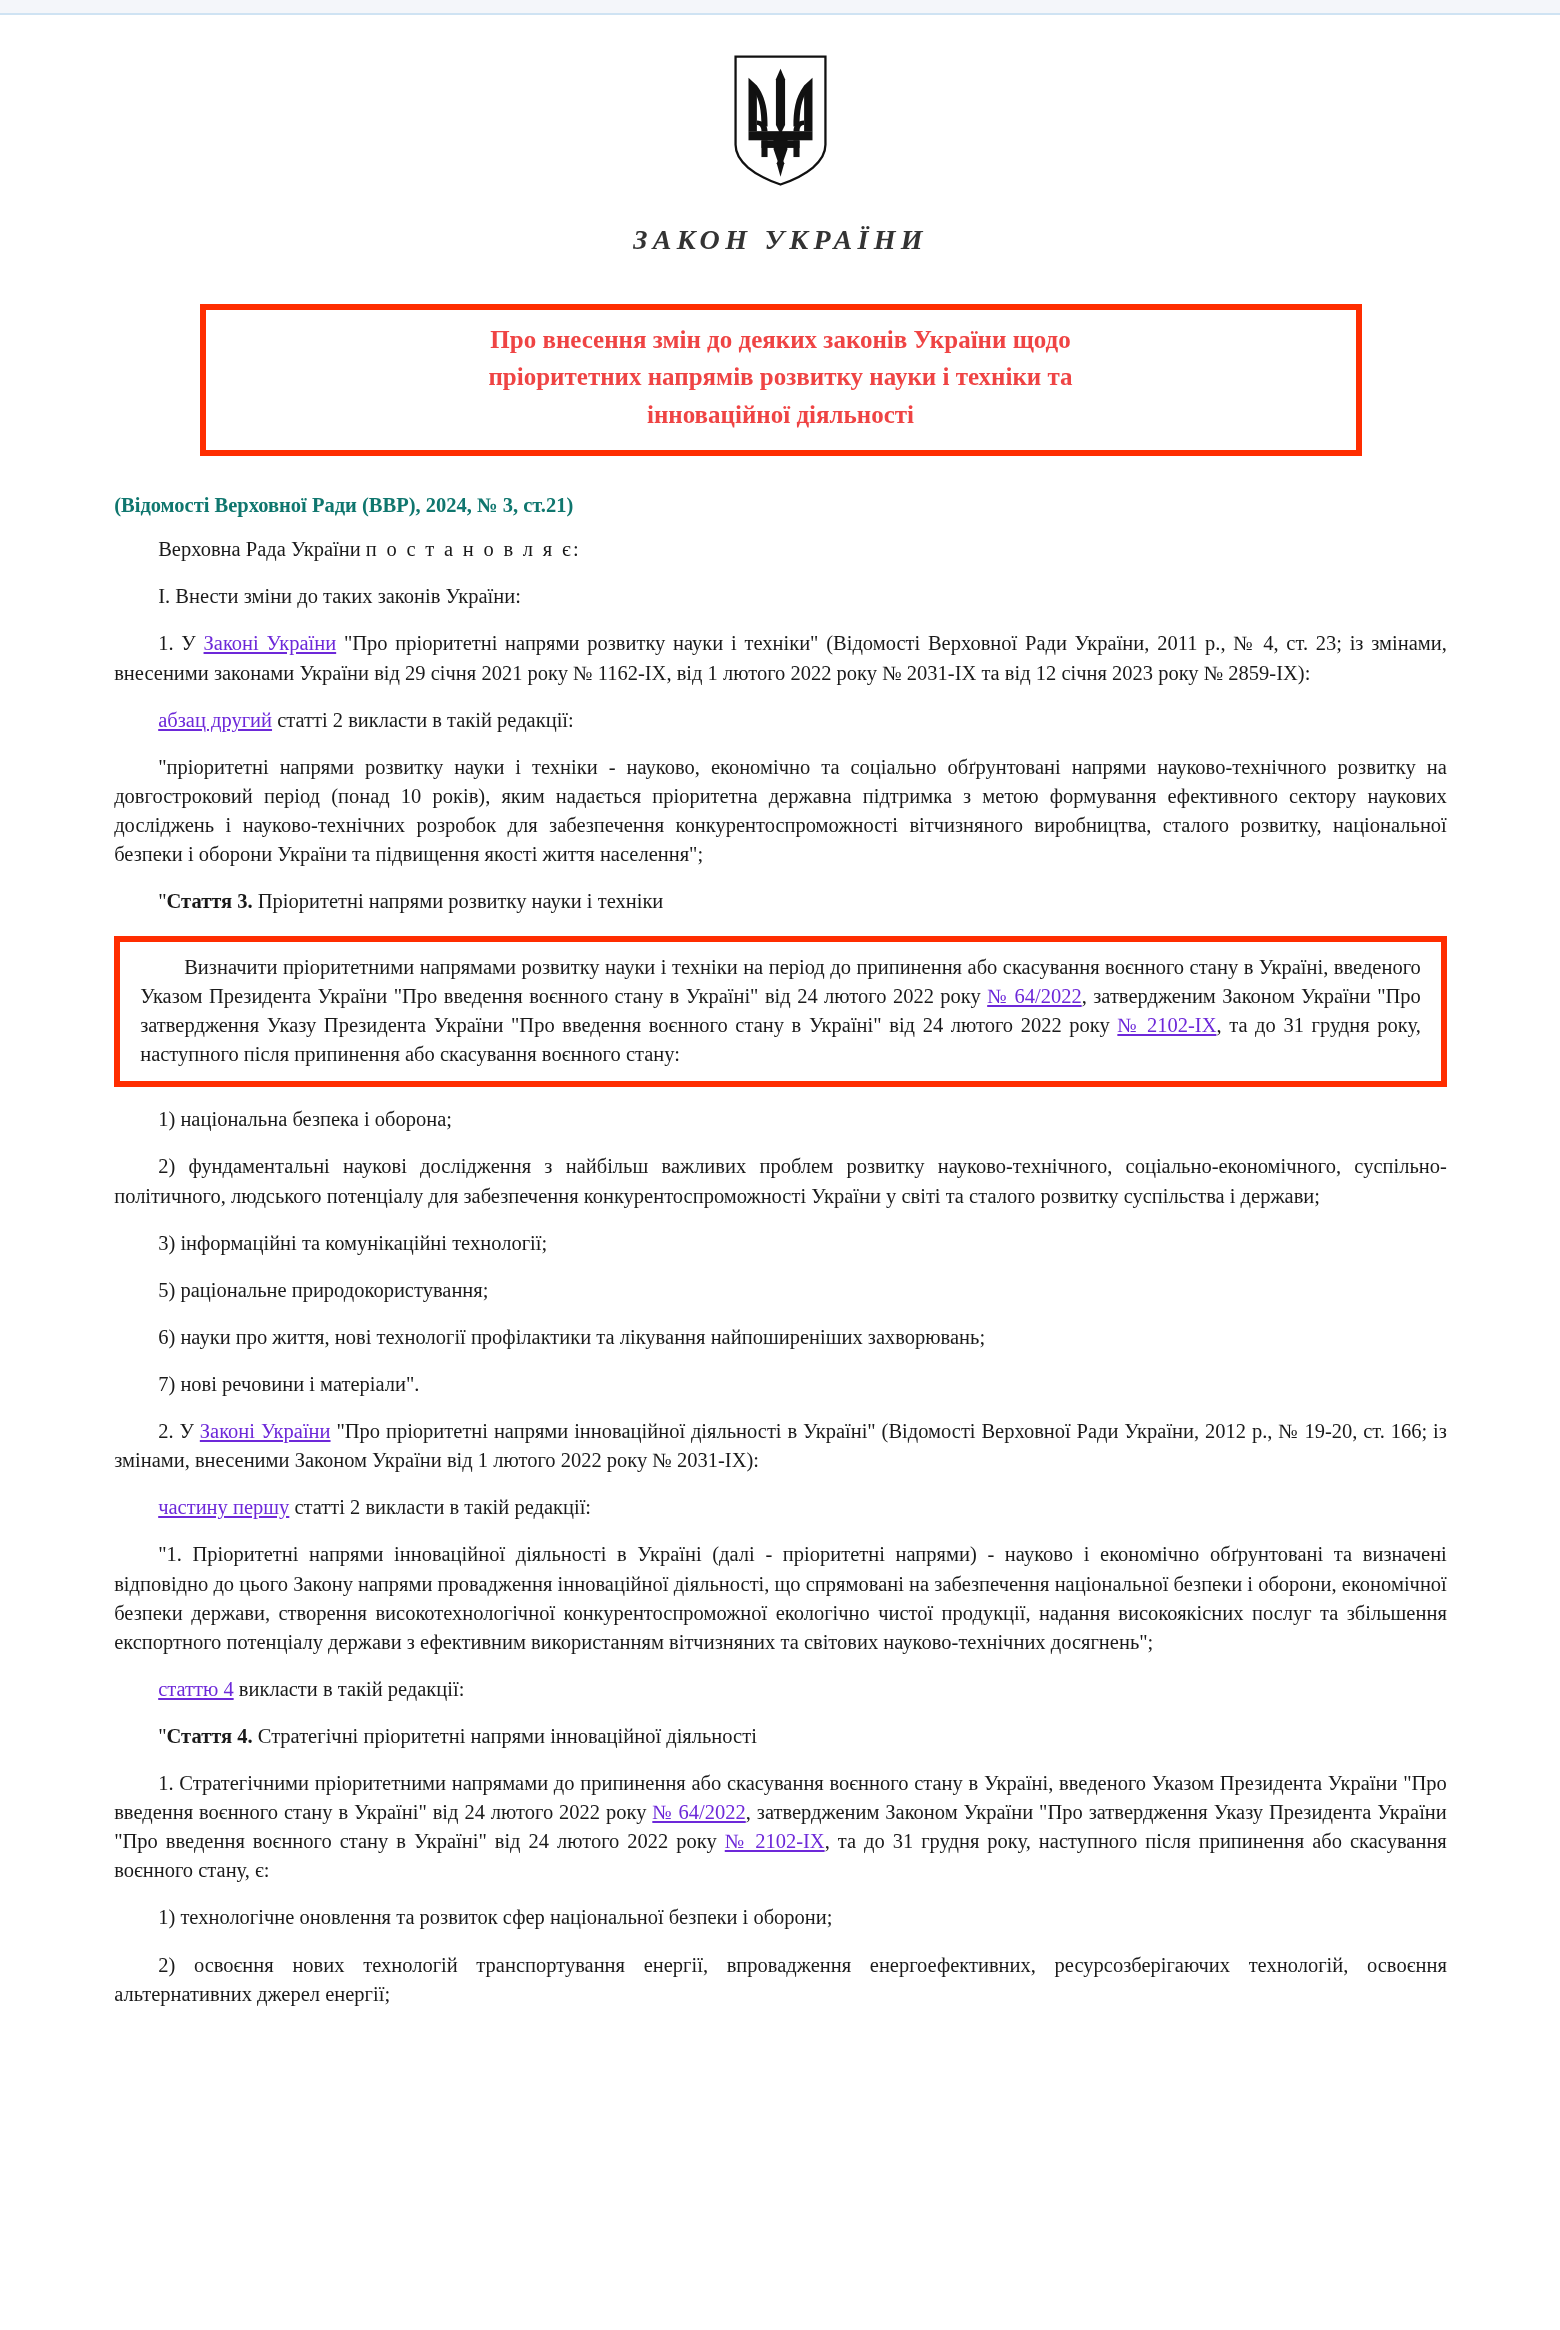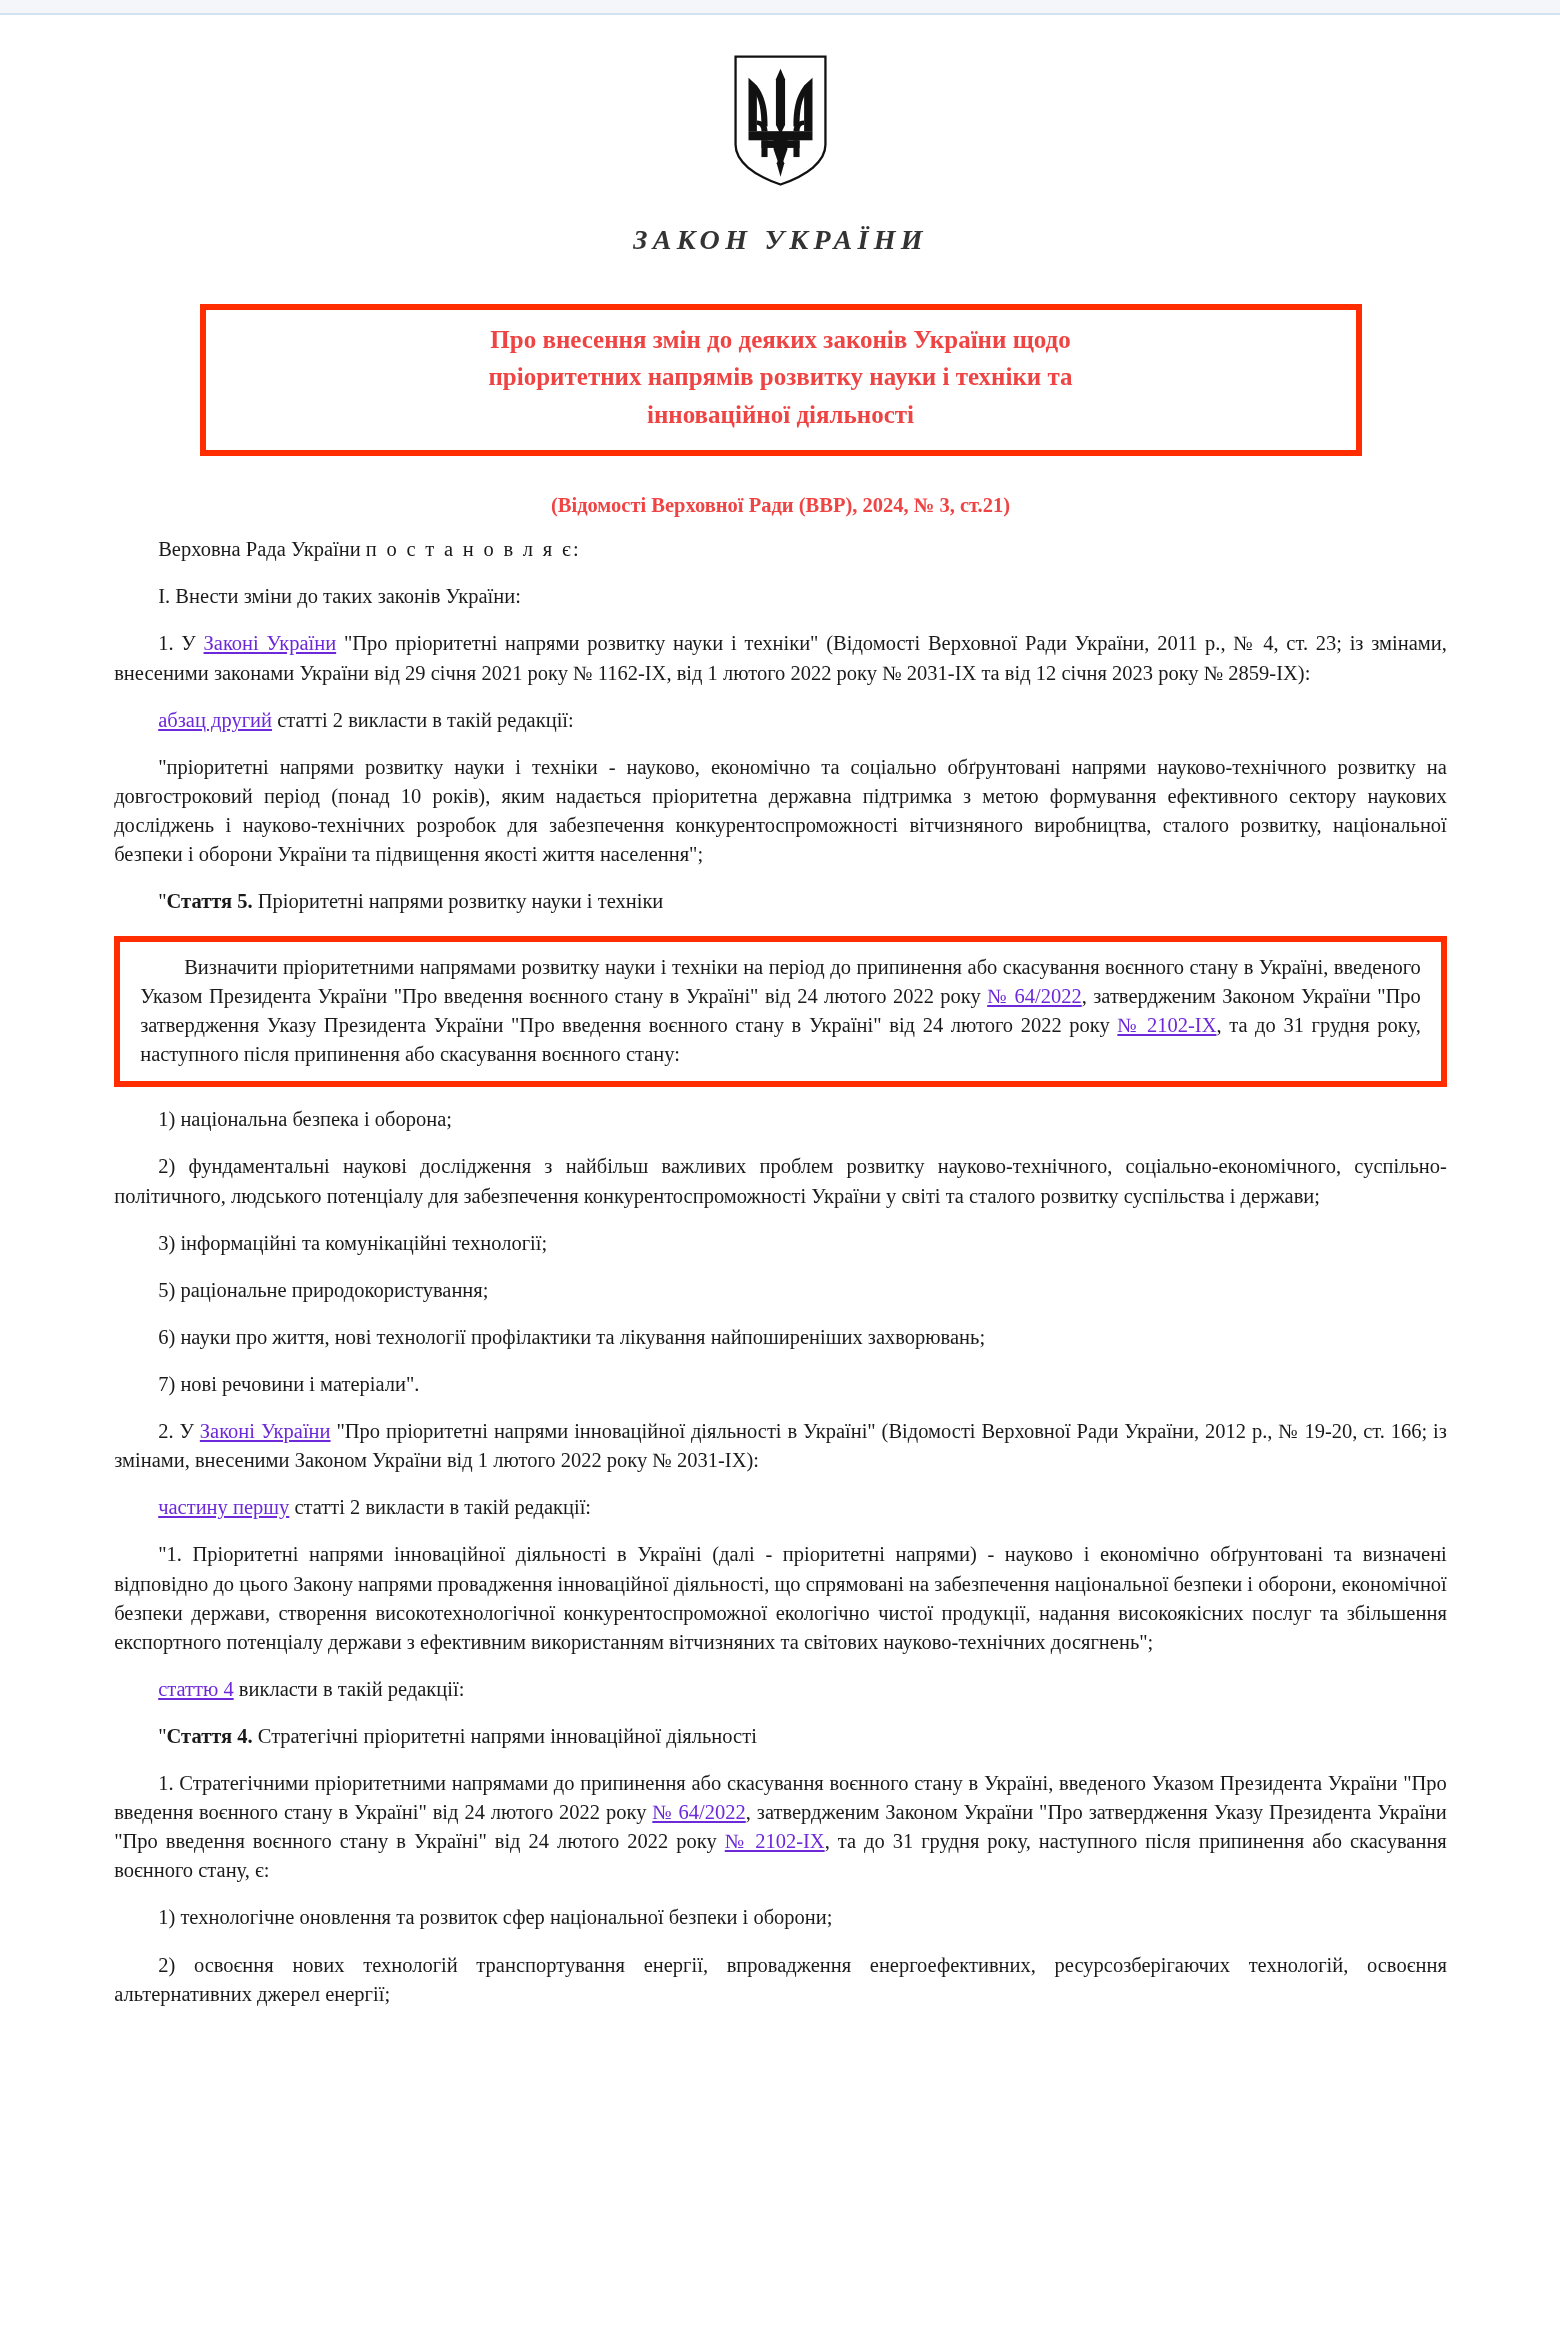--- a/index.html
+++ b/index.html
@@ -80,25 +80,25 @@
   .redbox-para {
     margin: 20px 0 0 0;
     padding: 10.6px 20px 12px 20px;
   }
   .redbox-para p {
     margin: 0;
   }
 
   
   .vvr {
-    text-align: center;
+    text-align: left;
     font-size: 20.5px;
     font-weight: bold;
     margin: 38px 0 0 0;
-    color: #ef4444;
+    color: #0f766e;
   }
 
   p.body {
     font-size: 20.5px;
     line-height: 1.42;
     text-align: justify;
     text-indent: 44px;
     margin: 18px 0 0 0;
     color: #1a1a1a;
     hyphens: none;
@@ -170,21 +170,21 @@
 
     <p class="body">I. Внести зміни до таких законів України:</p>
 
     <p class="body"><span>1. У </span><a class="ref" href="#">Законі України</a><span> "Про пріоритетні напрями розвитку науки і техніки" (Відомості Верховної Ради України, 2011 р., № 4, ст. 23; із змінами, внесеними законами України від 29 січня 2021 року № 1162-IX, від 1 лютого 2022 року № 2031-IX та від 12 січня 2023 року № 2859-IX):</span></p>
 
     <p class="body"><a class="ref" href="#">абзац другий</a><span> статті 2 викласти в такій редакції:</span></p>
 
     <p class="body">"пріоритетні напрями розвитку науки і техніки - науково, економічно та соціально обґрунтовані напрями науково-технічного розвитку на довгостроковий період (понад 10 років), яким надається пріоритетна державна підтримка з метою формування ефективного сектору наукових досліджень і науково-технічних розробок для забезпечення конкурентоспроможності вітчизняного виробництва, сталого розвитку, національної безпеки і оборони України та підвищення якості життя населення";</p>
 
 
-    <p class="body"><span>"</span><span class="b">Стаття 5.</span><span> Пріоритетні напрями розвитку науки і техніки</span></p>
+    <p class="body"><span>"</span><span class="b">Стаття 3.</span><span> Пріоритетні напрями розвитку науки і техніки</span></p>
 
     <div class="redbox redbox-para">
       <p class="body" style="margin-top:0;"><span>Визначити пріоритетними напрямами розвитку науки і техніки на період до припинення або скасування воєнного стану в Україні, введеного Указом Президента України "Про введення воєнного стану в Україні" від 24 лютого 2022 року </span><a class="ref" href="#">№ 64/2022</a><span>, затвердженим Законом України "Про затвердження Указу Президента України "Про введення воєнного стану в Україні" від 24 лютого 2022 року </span><a class="ref" href="#">№ 2102-IX</a><span>, та до 31 грудня року, наступного після припинення або скасування воєнного стану:</span></p>
     </div>
 
     <p class="body">1) національна безпека і оборона;</p>
     <p class="body">2) фундаментальні наукові дослідження з найбільш важливих проблем розвитку науково-технічного, соціально-економічного, суспільно-політичного, людського потенціалу для забезпечення конкурентоспроможності України у світі та сталого розвитку суспільства і держави;</p>
     <p class="body">3) інформаційні та комунікаційні технології;</p>
     <p class="body">5) раціональне природокористування;</p>
     <p class="body">6) науки про життя, нові технології профілактики та лікування найпоширеніших захворювань;</p>

